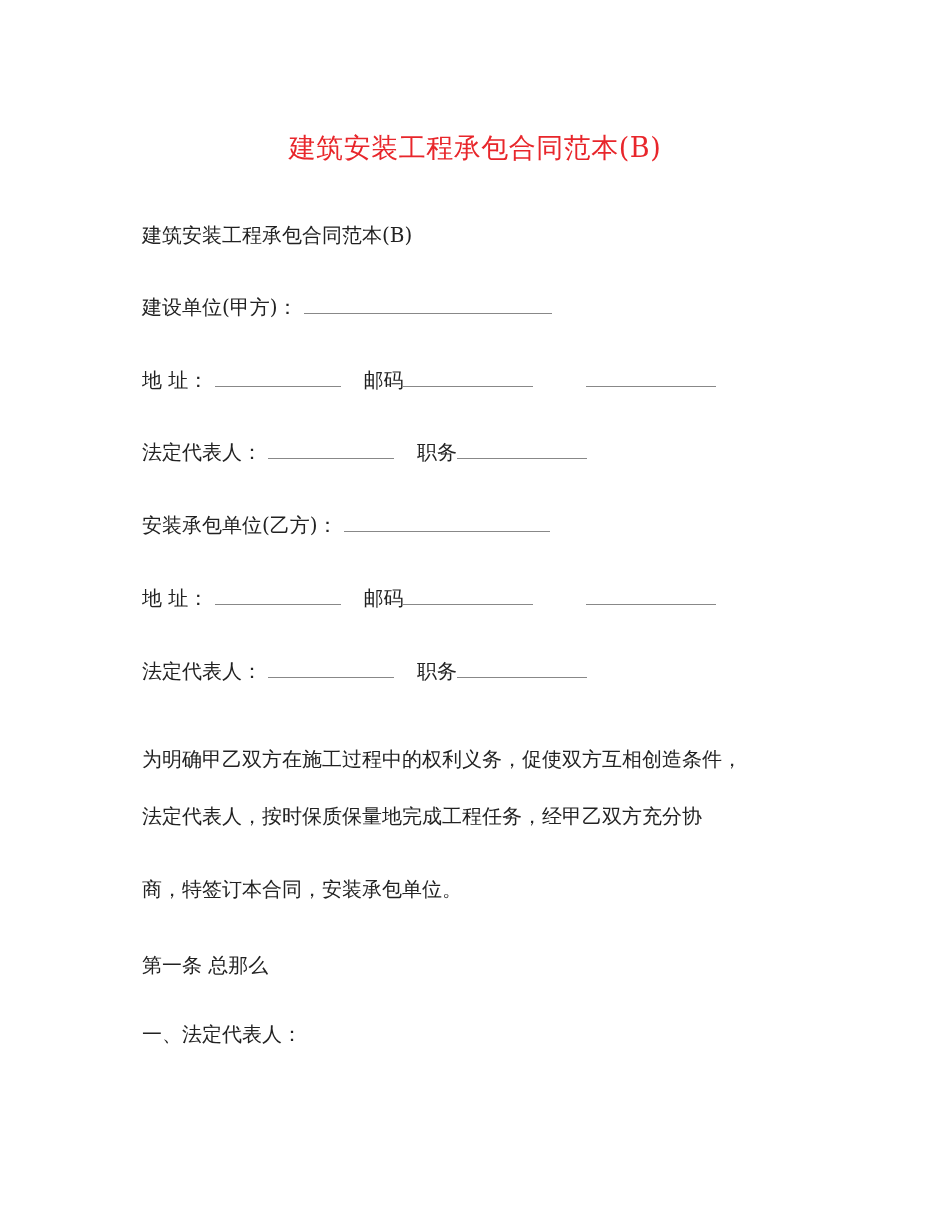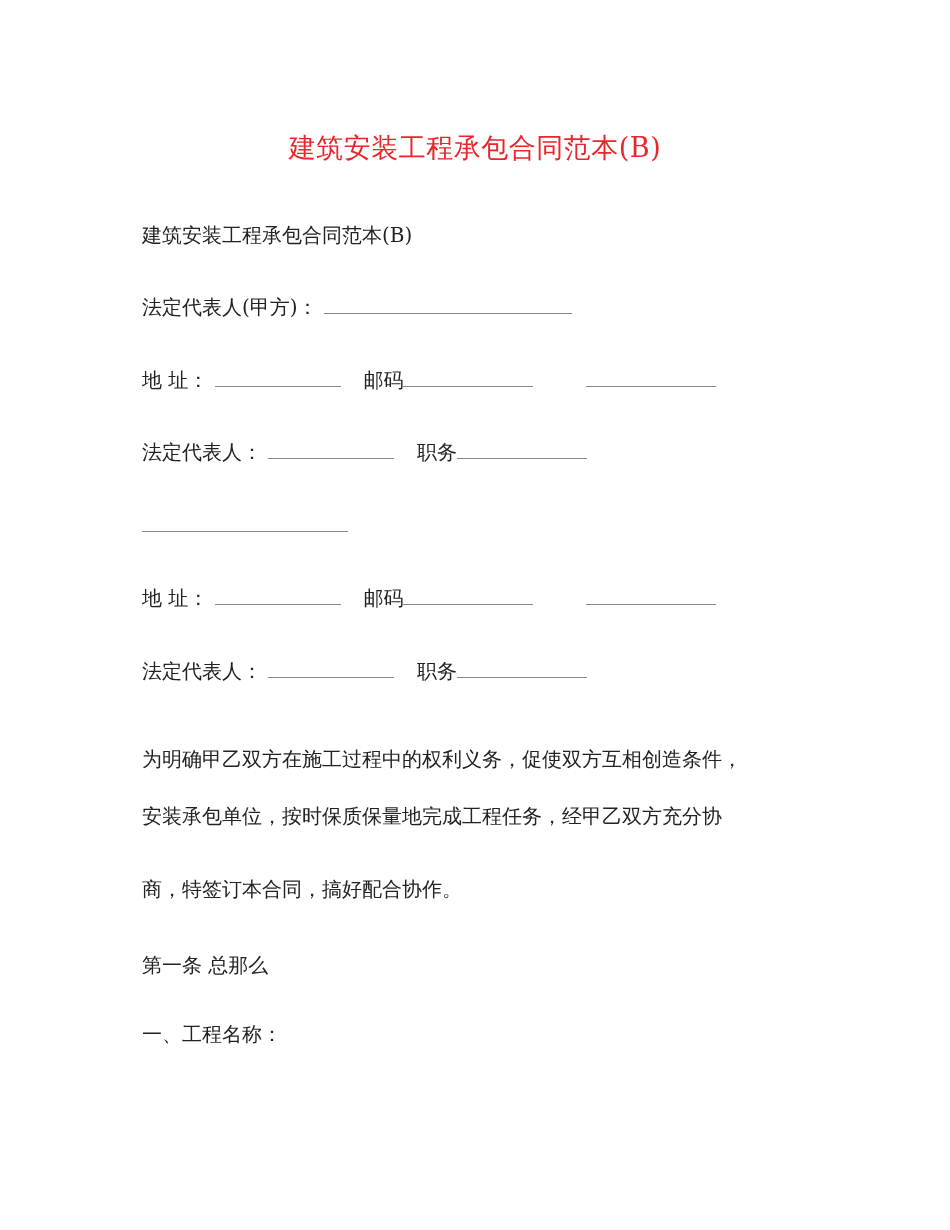--- a/index.html
+++ b/index.html
@@ -12,58 +12,59 @@
     .gap { display: inline-block; }
   </style>
 </head>
 <body>
 
 <div class="title">建筑安装工程承包合同范本(B)</div>
 
 <div class="line" style="top:222px">建筑安装工程承包合同范本(B)</div>
 
 <div class="line" style="top:294px">
-  <span>法定代表人(甲方)：</span>
+  <span>建设单位(甲方)：</span>
   <span class="blank" style="width:248px"></span>
 </div>
 
 <div class="line" style="top:367px">
   <span>地 址：</span>
   <span class="blank" style="width:126px"></span>
   <span class="gap" style="width:10px"></span>
   <span>邮码</span><span class="blank" style="width:130px"></span>
   <span class="gap" style="width:40px"></span>
   <span class="blank" style="width:130px"></span>
 </div>
 
 <div class="line" style="top:439px">
   <span>法定代表人：</span>
   <span class="blank" style="width:126px"></span>
   <span class="gap" style="width:10px"></span>
   <span>职务</span><span class="blank" style="width:130px"></span>
 </div>
 
 <div class="line" style="top:512px">
+  <span>安装承包单位(乙方)：</span>
   <span class="blank" style="width:206px"></span>
 </div>
 
 <div class="line" style="top:585px">
   <span>地 址：</span>
   <span class="blank" style="width:126px"></span>
   <span class="gap" style="width:10px"></span>
   <span>邮码</span><span class="blank" style="width:130px"></span>
   <span class="gap" style="width:40px"></span>
   <span class="blank" style="width:130px"></span>
 </div>
 
 <div class="line" style="top:658px">
   <span>法定代表人：</span>
   <span class="blank" style="width:126px"></span>
   <span class="gap" style="width:10px"></span>
   <span>职务</span><span class="blank" style="width:130px"></span>
 </div>
 
 <div class="line" style="top:746px">为明确甲乙双方在施工过程中的权利义务，促使双方互相创造条件，</div>
-<div class="line" style="top:803px">安装承包单位，按时保质保量地完成工程任务，经甲乙双方充分协</div>
-<div class="line" style="top:876px">商，特签订本合同，搞好配合协作。</div>
+<div class="line" style="top:803px">法定代表人，按时保质保量地完成工程任务，经甲乙双方充分协</div>
+<div class="line" style="top:876px">商，特签订本合同，安装承包单位。</div>
 
 <div class="line" style="top:952px">第一条 总那么</div>
-<div class="line" style="top:1021px">一、工程名称：</div>
+<div class="line" style="top:1021px">一、法定代表人：</div>
 
 </body></html>

